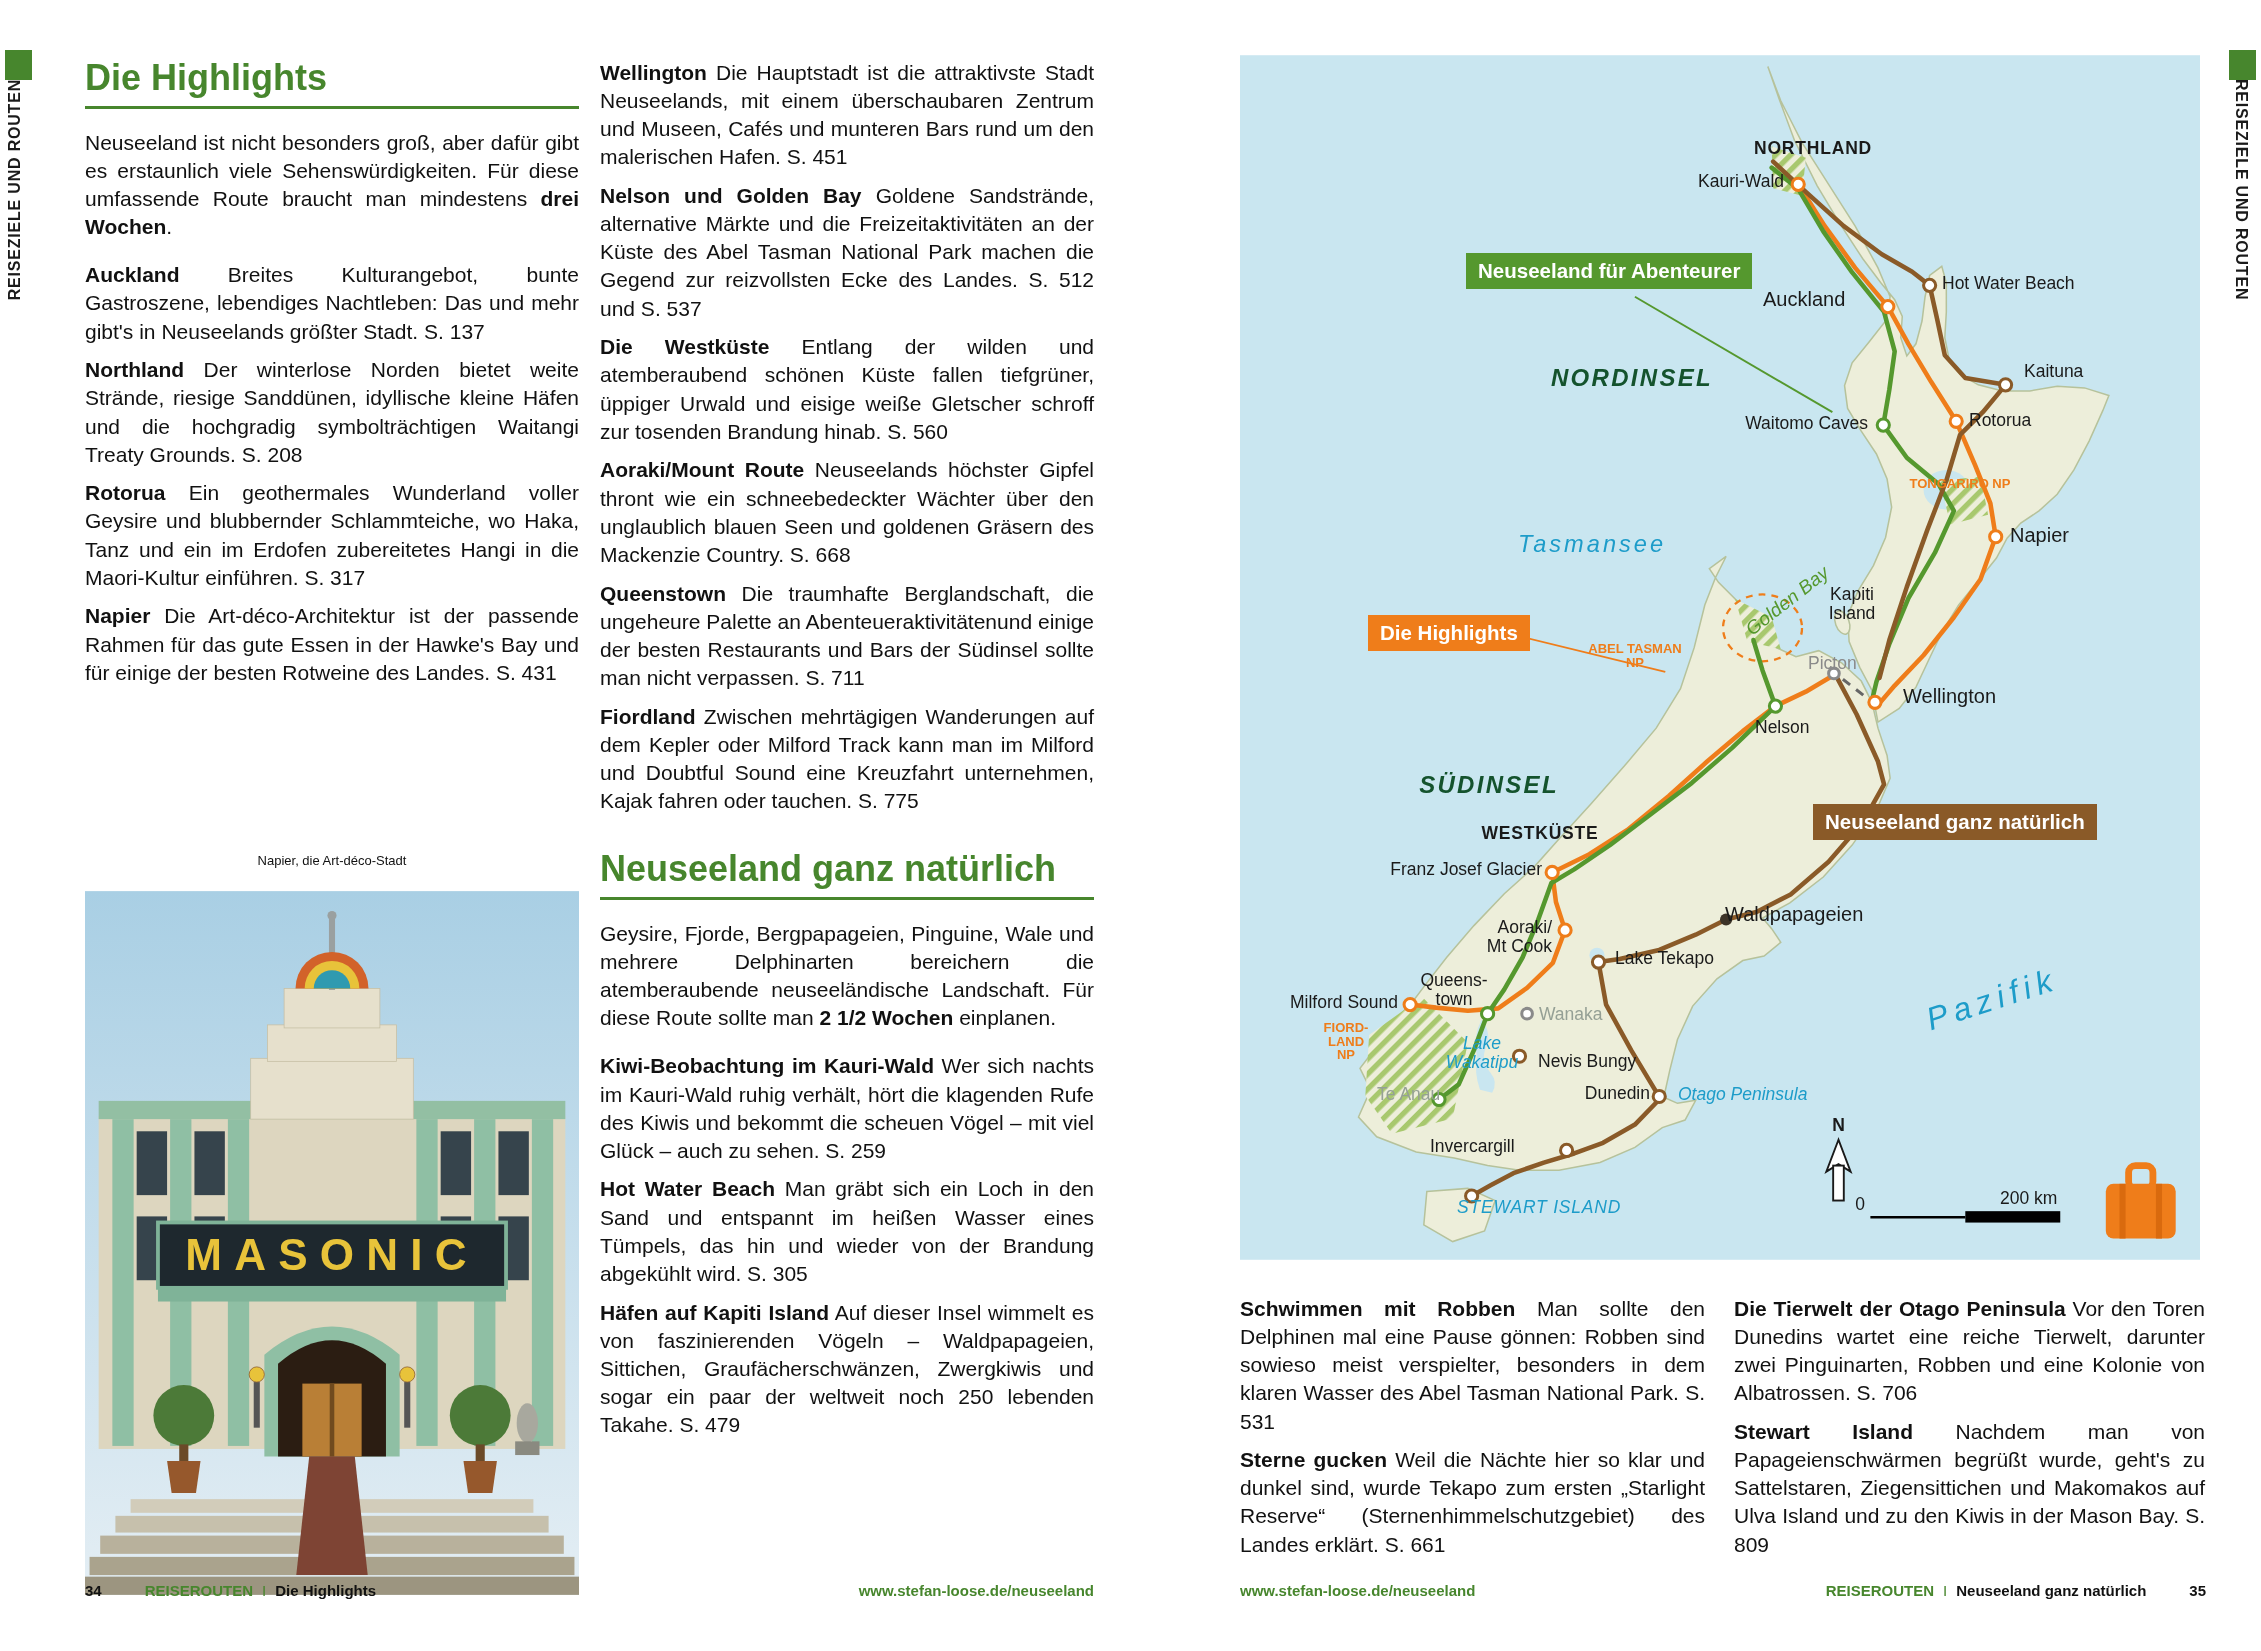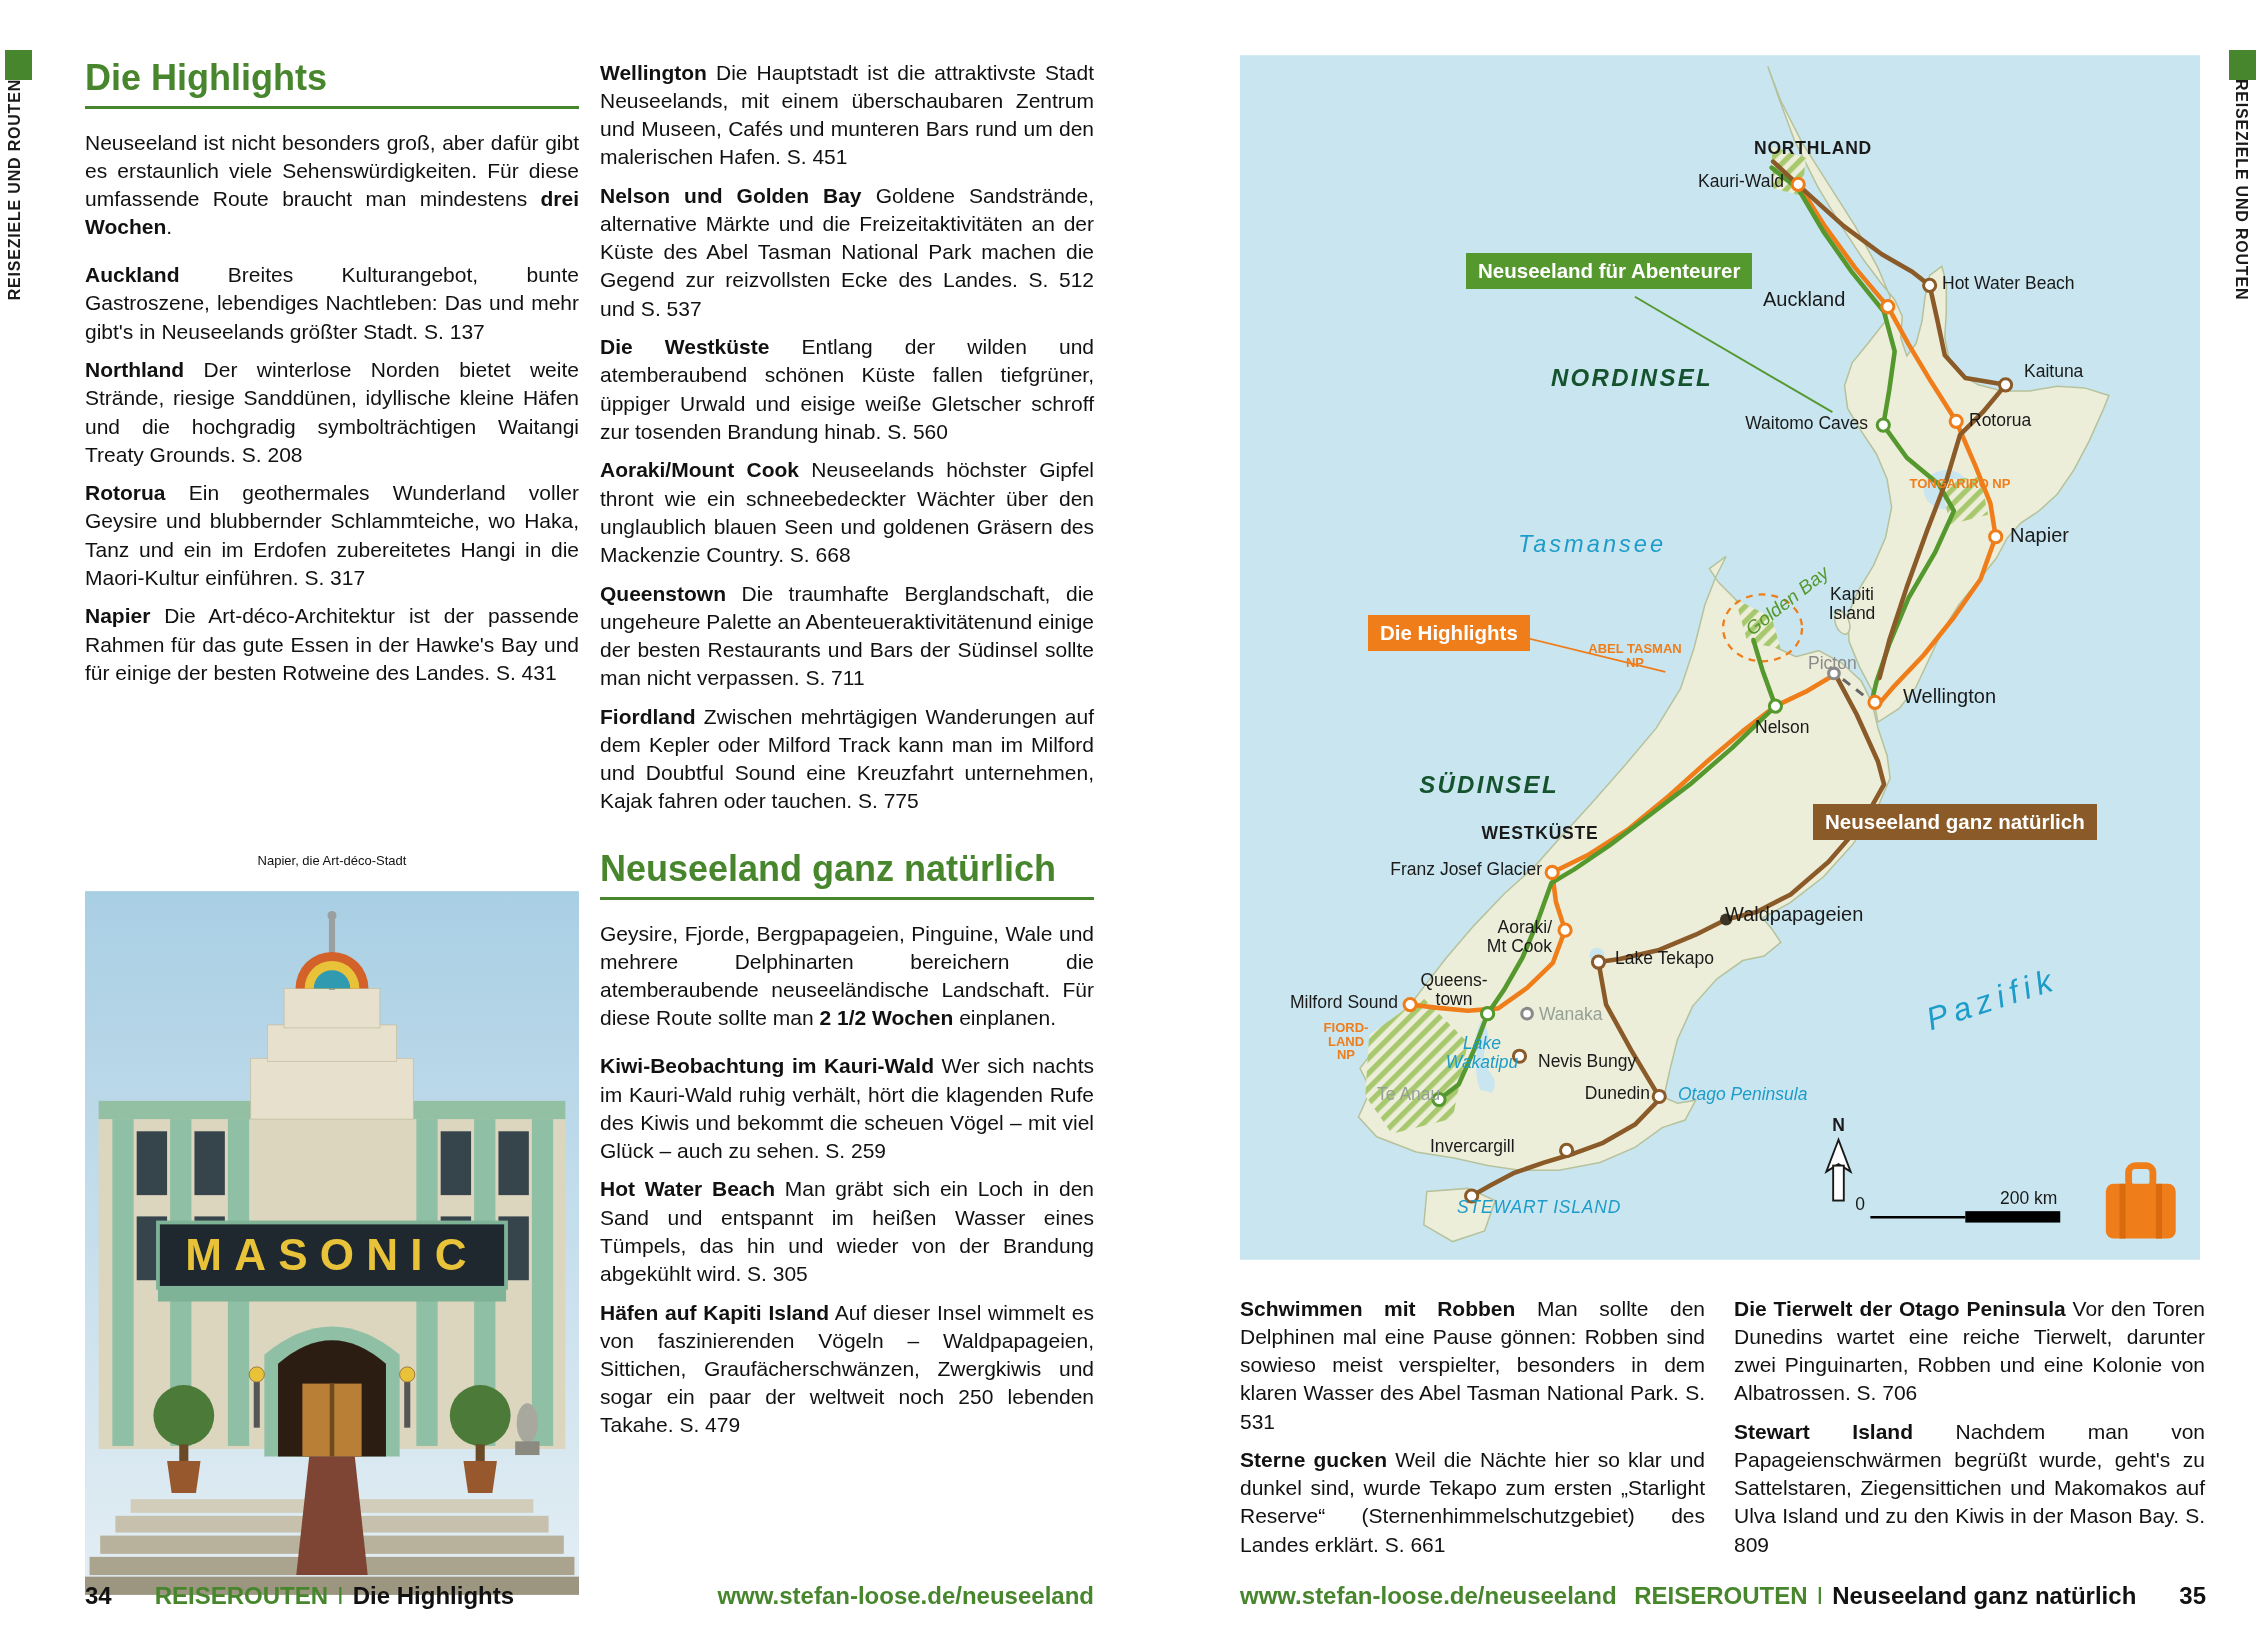--- a/index.html
+++ b/index.html
@@ -47,21 +47,21 @@
   .map-box{position:absolute;color:#fff;font-weight:700;font-size:20.5px;line-height:1;padding:7.6px 12px;white-space:nowrap}
   .box-green{background:#55982e}
   .box-orange{background:#ef7d1a}
   .box-brown{background:#8a5a28}
 
   
   .col3{left:1240px;top:1295px;width:465px}
   .col4{left:1734px;top:1295px;width:471px}
 
   
-  .footer{position:absolute;top:1582px;font-size:24px;font-weight:700;display:flex;justify-content:space-between;align-items:baseline}
+  .footer{position:absolute;top:1582px;font-size:15px;font-weight:700;display:flex;justify-content:space-between;align-items:baseline}
   .f-left{left:85px;width:1009px}
   .f-right{left:1240px;width:966px}
   .fgrp{display:flex;align-items:baseline}
   .pagenum{margin:0 0 0 0}
   .f-left .pagenum{margin-right:43px}
   .f-right .pagenum{margin-left:43px}
   .sect{color:#47862d}
   .sep{color:#47862d;font-weight:400;margin:0 9px}
   .url{color:#47862d}
 </style>
@@ -160,21 +160,21 @@
         <rect x="0" y="902" width="650" height="24" fill="#9c9580"></rect>
       </g>
       <polygon points="295,744 355,744 372,900 278,900" fill="#7e4434"></polygon>
     </svg>
   </figure>
 
   <div class="col col2">
     <p class="entry"><b class="lead">Wellington</b> <span>Die Hauptstadt ist die attraktivste Stadt Neuseelands, mit einem überschaubaren Zentrum und Museen, Cafés und munteren Bars rund um den malerischen Hafen. S. 451</span></p>
     <p class="entry"><b class="lead">Nelson und Golden Bay</b> <span>Goldene Sandstrände, alternative Märkte und die Freizeitaktivitäten an der Küste des Abel Tasman National Park machen die Gegend zur reizvollsten Ecke des Landes. S. 512 und S. 537</span></p>
     <p class="entry"><b class="lead">Die Westküste</b> <span>Entlang der wilden und atemberaubend schönen Küste fallen tiefgrüner, üppiger Urwald und eisige weiße Gletscher schroff zur tosenden Brandung hinab. S. 560</span></p>
-    <p class="entry"><b class="lead">Aoraki/Mount Cook</b> <span>Neuseelands höchster Gipfel thront wie ein schneebedeckter Wächter über den unglaublich blauen Seen und goldenen Gräsern des Mackenzie Country. S. 668</span></p>
+    <p class="entry"><b class="lead">Aoraki/Mount Route</b> <span>Neuseelands höchster Gipfel thront wie ein schneebedeckter Wächter über den unglaublich blauen Seen und goldenen Gräsern des Mackenzie Country. S. 668</span></p>
     <p class="entry"><b class="lead">Queenstown</b> <span>Die traumhafte Berglandschaft, die ungeheure Palette an Abenteueraktivitätenund einige der besten Restaurants und Bars der Südinsel sollte man nicht verpassen. S. 711</span></p>
     <p class="entry"><b class="lead">Fiordland</b> <span>Zwischen mehrtägigen Wanderungen auf dem Kepler oder Milford Track kann man im Milford und Doubtful Sound eine Kreuzfahrt unternehmen, Kajak fahren oder tauchen. S. 775</span></p>
 
     <h1 class="h-green natural-head">Neuseeland ganz natürlich</h1>
     <div class="rule"></div>
     <p class="intro"><span>Geysire, Fjorde, Bergpapageien, Pinguine, Wale und mehrere Delphinarten bereichern die atemberaubende neuseeländische Landschaft. Für diese Route sollte man </span><b class="lead">2 1/2 Wochen</b><span> einplanen.</span></p>
 
     <p class="entry"><b class="lead">Kiwi-Beobachtung im Kauri-Wald</b> <span>Wer sich nachts im Kauri-Wald ruhig verhält, hört die klagenden Rufe des Kiwis und bekommt die scheuen Vögel – mit viel Glück – auch zu sehen. S. 259</span></p>
     <p class="entry"><b class="lead">Hot Water Beach</b> <span>Man gräbt sich ein Loch in den Sand und entspannt im heißen Wasser eines Tümpels, das hin und wieder von der Brandung abgekühlt wird. S. 305</span></p>
     <p class="entry"><b class="lead">Häfen auf Kapiti Island</b> <span>Auf dieser Insel wimmelt es von faszinierenden Vögeln – Waldpapageien, Sittichen, Graufächerschwänzen, Zwergkiwis und sogar ein paar der weltweit noch 250 lebenden Takahe. S. 479</span></p>

